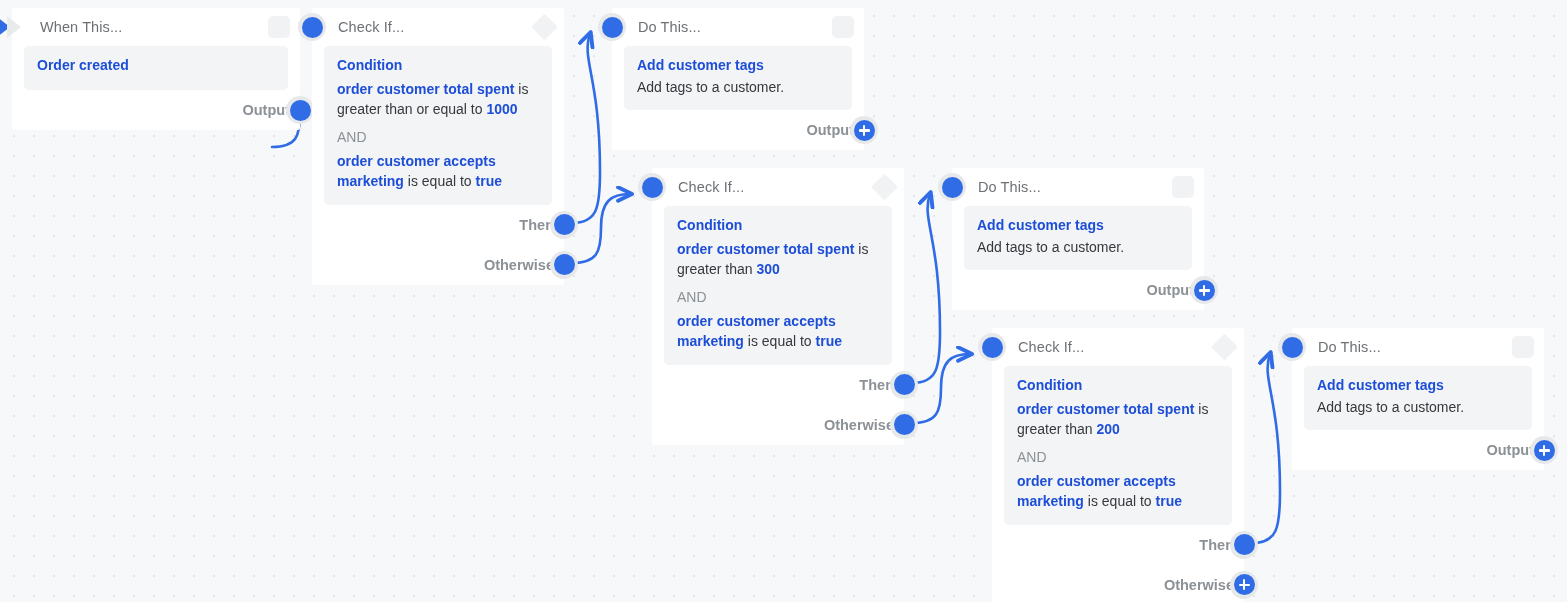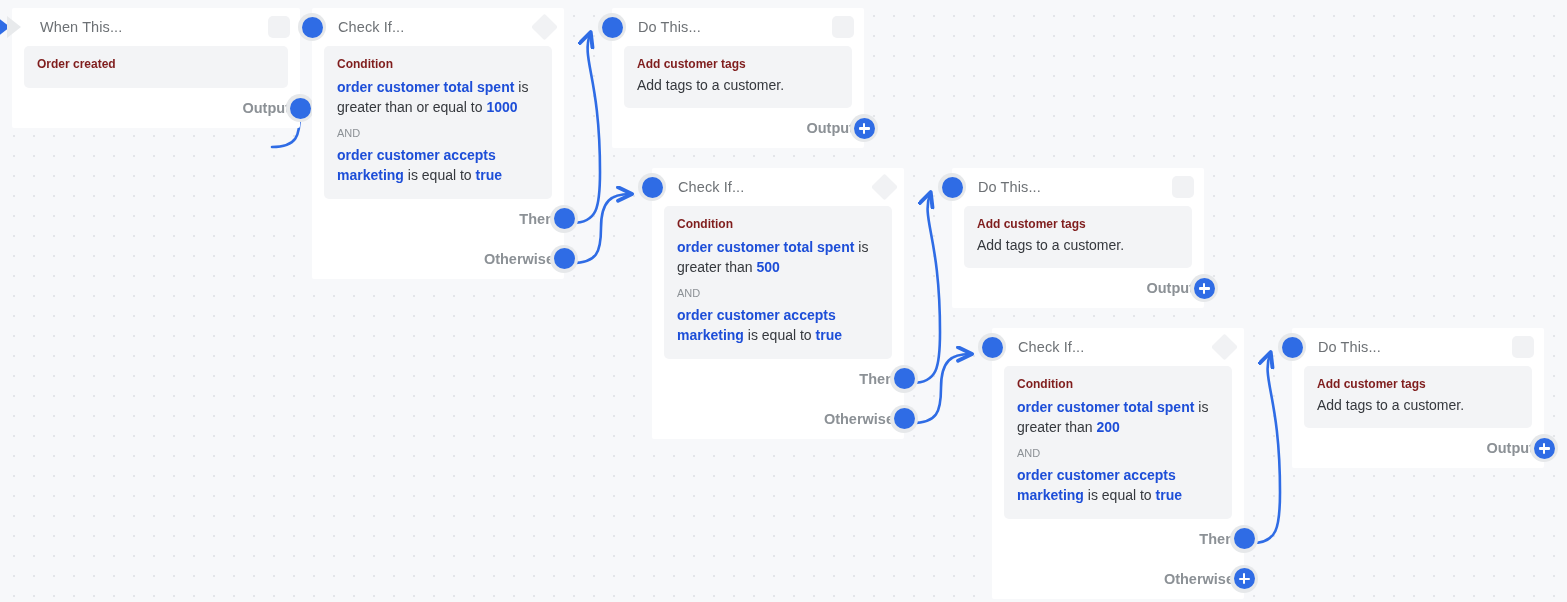--- a/index.html
+++ b/index.html
@@ -92,39 +92,39 @@
   }
 
   
   .card {
     margin: 0 12px;
     background: #f3f4f6;
     border-radius: 5px;
     padding: 11px 13px 13px 13px;
   }
   .card-title {
-    font-size: 12px;
+    font-size: 14px;
     font-weight: bold;
-    color: #7f1d1d;
+    color: #1d4ed8;
     margin-bottom: 4px;
   }
   .card-sub {
     font-size: 14px;
     color: #35383d;
     line-height: 1.45;
   }
   .cond-line {
     font-size: 14px;
     color: #35383d;
     line-height: 1.44;
     margin-top: 6px;
   }
   .cond-line b { font-weight: bold; color: #1d4ed8; }
   .cond-and {
-    font-size: 11px;
+    font-size: 14px;
     color: #8c9196;
     margin-top: 10px;
     margin-bottom: 2px;
   }
 
   
   .port-row {
     display: flex;
     align-items: center;
     justify-content: flex-end;
@@ -307,21 +307,21 @@
           <i></i>
         </span>
       <span class="node-title">Check If...</span>
       <span class="hdr-shape shape-diamond"></span>
     </div>
     <div class="card">
       <div class="card-title">Condition</div>
       <div class="cond-line">
         <b>order customer total spent</b>
         <span>is greater than</span>
-        <b>500</b>
+        <b>300</b>
       </div>
       <div class="cond-and">AND</div>
       <div class="cond-line">
         <b>order customer accepts marketing</b>
         <span>is equal to</span>
         <b>true</b>
       </div>
     </div>
     <div class="port-row">
       <span class="port-label">Then</span>

